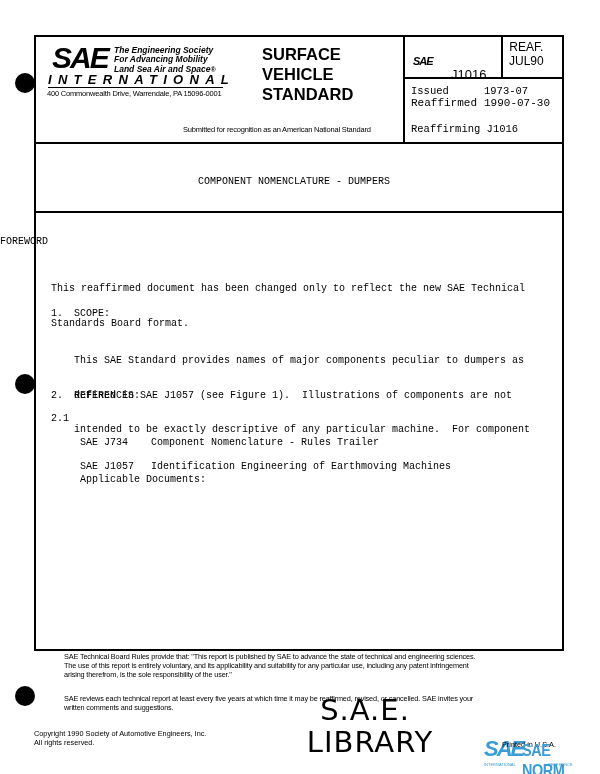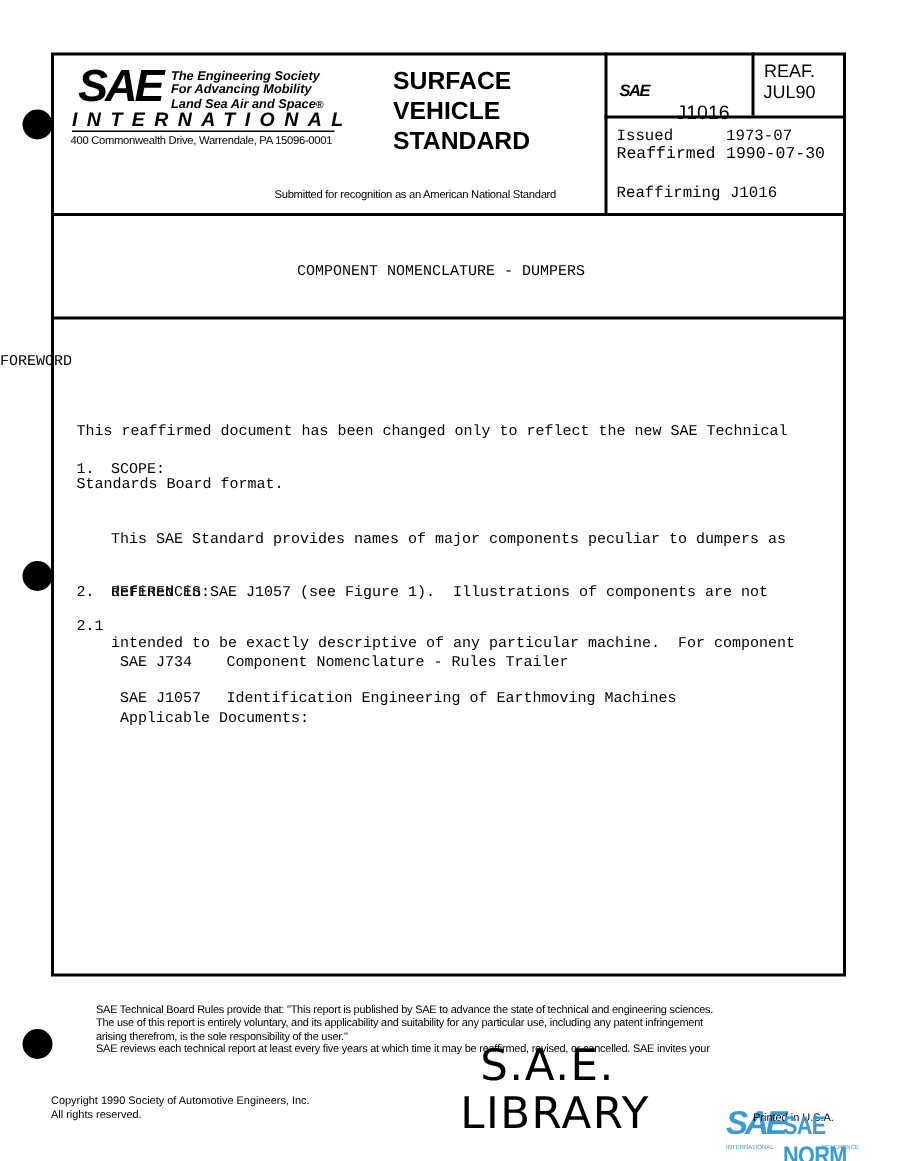--- a/index.html
+++ b/index.html
@@ -72,27 +72,28 @@
 </div>
 
 <div class="abs mono" style="left:51px; top:390px; font-size:10px;">2.</div>
 <div class="abs mono" style="left:74px; top:390px; font-size:10px;">REFERENCES:</div>
 <div class="abs mono" style="left:51px; top:413px; font-size:10px;">2.1</div>
 <div class="abs mono" style="left:80px; top:426px; font-size:10px;margin-top:48px;">Applicable Documents:</div>
 
 <div class="abs mono" style="left:80px; top:437px; font-size:10px; white-space:pre;"><span style="display:inline-block; width:71px;">SAE J734</span><span>Component Nomenclature - Rules Trailer</span></div>
 <div class="abs mono" style="left:80px; top:461px; font-size:10px; white-space:pre;"><span style="display:inline-block; width:71px;">SAE J1057</span><span>Identification Engineering of Earthmoving Machines</span></div>
 
-<div class="abs" style="left:64px; top:668px; font-size:7.3px; line-height:9px; letter-spacing:-0.15px; white-space:nowrap;">
+<div class="abs" style="left:64px; top:652px; font-size:7.3px; line-height:9px; letter-spacing:-0.15px; white-space:nowrap;">
   <div>SAE Technical Board Rules provide that: "This report is published by SAE to advance the state of technical and engineering sciences.</div>
   <div>The use of this report is entirely voluntary, and its applicability and suitability for any particular use, including any patent infringement</div>
   <div>arising therefrom, is the sole responsibility of the user."</div>
 </div>
 <div class="abs" style="left:64px; top:694px; font-size:7.3px; line-height:9px; letter-spacing:-0.15px; white-space:nowrap;">
   <div>SAE reviews each technical report at least every five years at which time it may be reaffirmed, revised, or cancelled. SAE invites your</div>
+  <div>written comments and suggestions.</div>
 </div>
 <div class="abs" style="left:34px; top:730px; font-size:7.3px; line-height:8.5px;">
   <div>Copyright 1990 Society of Automotive Engineers, Inc.</div>
   <div>All rights reserved.</div>
 </div>
 
 <div class="abs" style="left:295px; top:694px; width:150px; text-align:center; font-family:'DejaVu Sans', sans-serif; font-size:29px; line-height:32px; letter-spacing:1px;">
   <div style="margin-left:-10px;">S.A.E.</div>
   <div>LIBRARY</div>
 </div>

